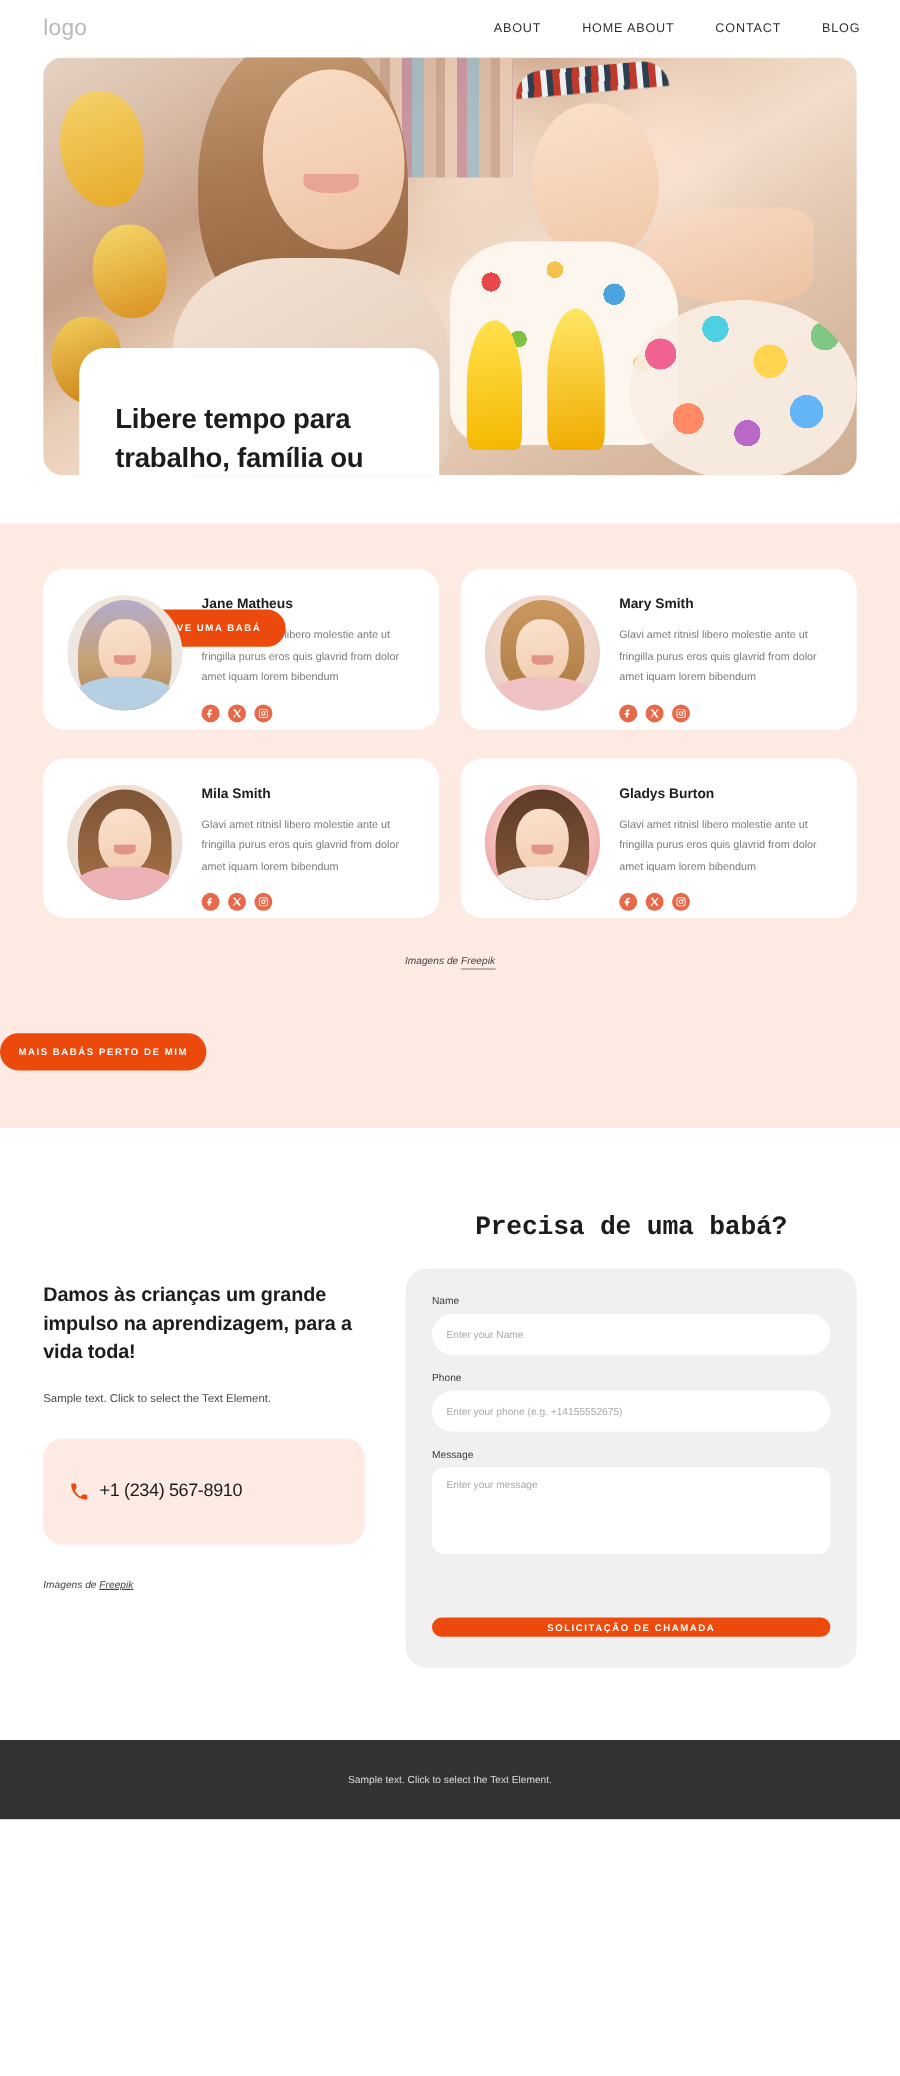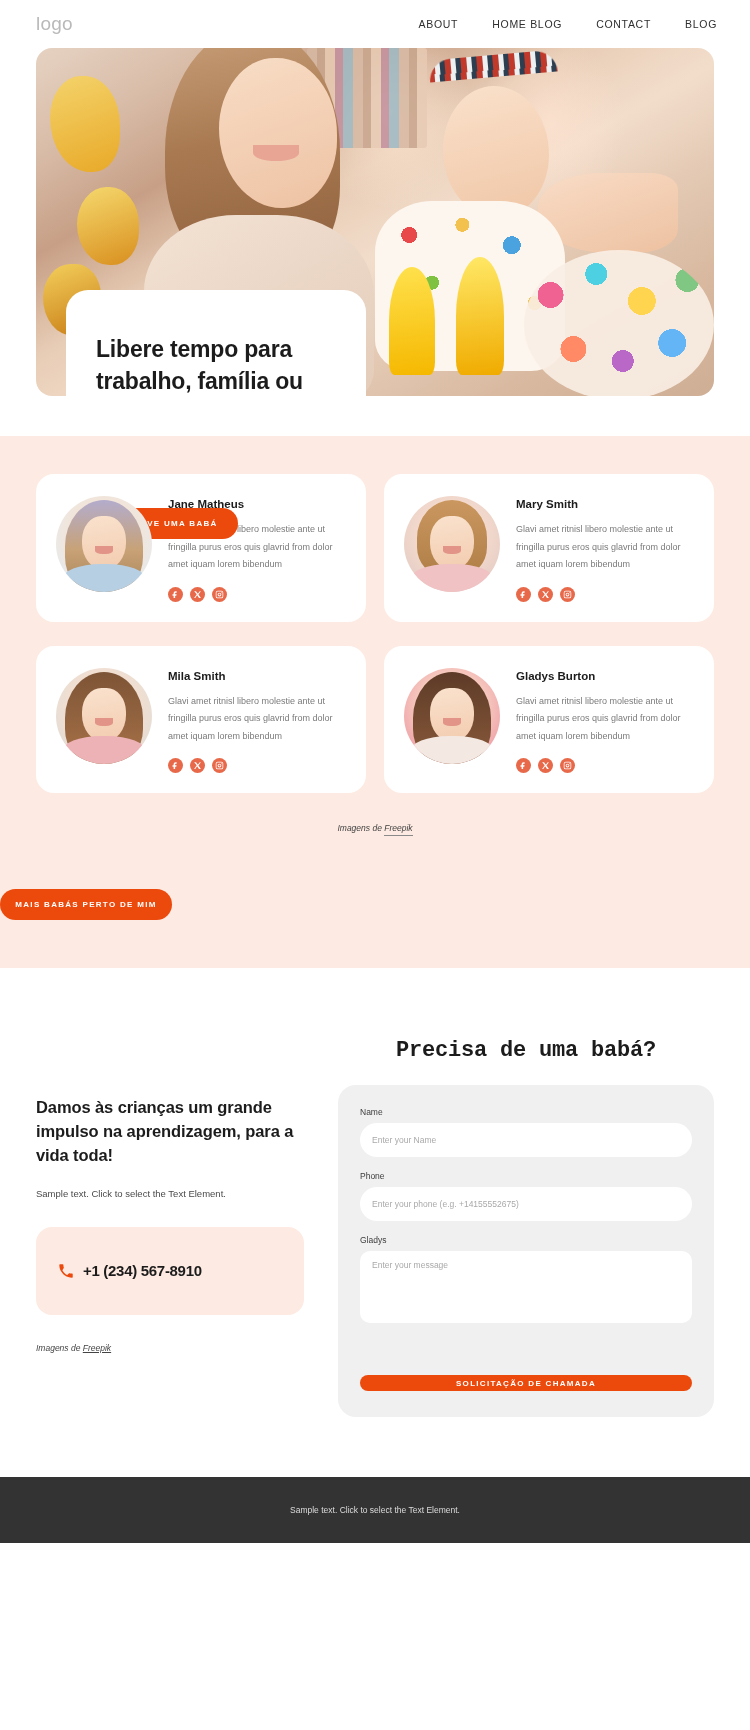--- a/index.html
+++ b/index.html
@@ -145,21 +145,21 @@
   }
   .cards {
     display: grid;
     grid-template-columns: 1fr 1fr;
     gap: 24px 18px;
     padding: 0 36px;
   }
   .card {
     background: #ffffff;
     border-radius: 18px;
-    padding: 22px 20px 20px 20px;
+    padding: 22px 20px 6px 20px;
     display: flex;
     gap: 16px;
     align-items: flex-start;
   }
   .avatar {
     width: 96px;
     height: 96px;
     border-radius: 50%;
     flex: 0 0 96px;
     position: relative;
@@ -240,21 +240,21 @@
     margin-top: 24px;
     background: #fdeae2;
     border-radius: 16px;
     height: 88px;
     display: flex;
     align-items: center;
     padding-left: 22px;
     gap: 9px;
   }
   .phone-icon { width: 16px; height: 16px; display: block; fill: #ec4a0d; }
-  .phone-num { font-size: 15px; font-weight: 700; color: #1c1c1c; letter-spacing: -0.3px; }
+  .phone-num { font-size: 15px; font-weight: 400; color: #1c1c1c; letter-spacing: -0.3px; }
   .credit-left { margin-top: 28px; font-size: 8.5px; font-style: italic; color: #444; text-align: left; }
 
   .contact-right { flex: 1; }
   .form-title {
     font-size: 22px;
     font-weight: 700;
     color: #1c1c1c;
     text-align: center;
     margin-bottom: 22px;
     letter-spacing: -0.2px;
@@ -300,21 +300,21 @@
   }
   .footer-text { font-size: 8.5px; color: #dcdcdc; }
 </style>
 </head>
 <body>
 
 <div class="header">
   <div class="logo">logo</div>
   <nav class="nav">
     <a class="nav-item" href="#">ABOUT</a>
-    <a class="nav-item" href="#">HOME BLOG</a>
+    <a class="nav-item" href="#">HOME ABOUT</a>
     <a class="nav-item" href="#">CONTACT</a>
     <a class="nav-item" href="#">BLOG</a>
   </nav>
 </div>
 
 <div style="position:relative;">
   <div class="hero">
     <div class="hero-photo">
       <span class="ph ph-b1"></span>
         <span class="ph ph-b2"></span>
@@ -492,21 +492,21 @@
 
   <div class="contact-right">
     <h3 class="form-title">Precisa de uma babá?</h3>
     <form class="form-card">
       <label class="field-label">Name</label>
       <input class="field" type="text" placeholder="Enter your Name" style="">
 
       <label class="field-label">Phone</label>
       <input class="field" type="text" placeholder="Enter your phone (e.g. +14155552675)" style="">
 
-      <label class="field-label">Gladys</label>
+      <label class="field-label">Message</label>
       <textarea class="field" placeholder="Enter your message" style=""></textarea>
 
       <button class="btn submit-btn" type="submit">SOLICITAÇÃO DE CHAMADA</button>
     </form>
   </div>
 </section>
 
 <footer class="footer">
   <span class="footer-text">Sample text. Click to select the Text Element.</span>
 </footer>

